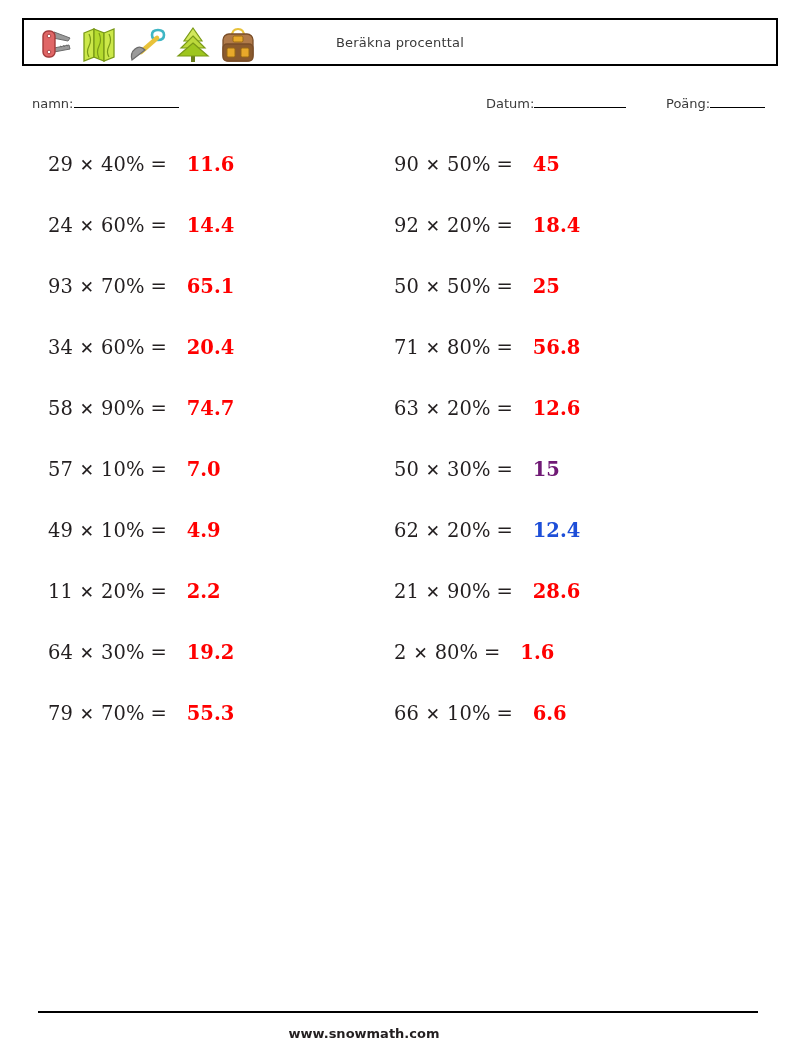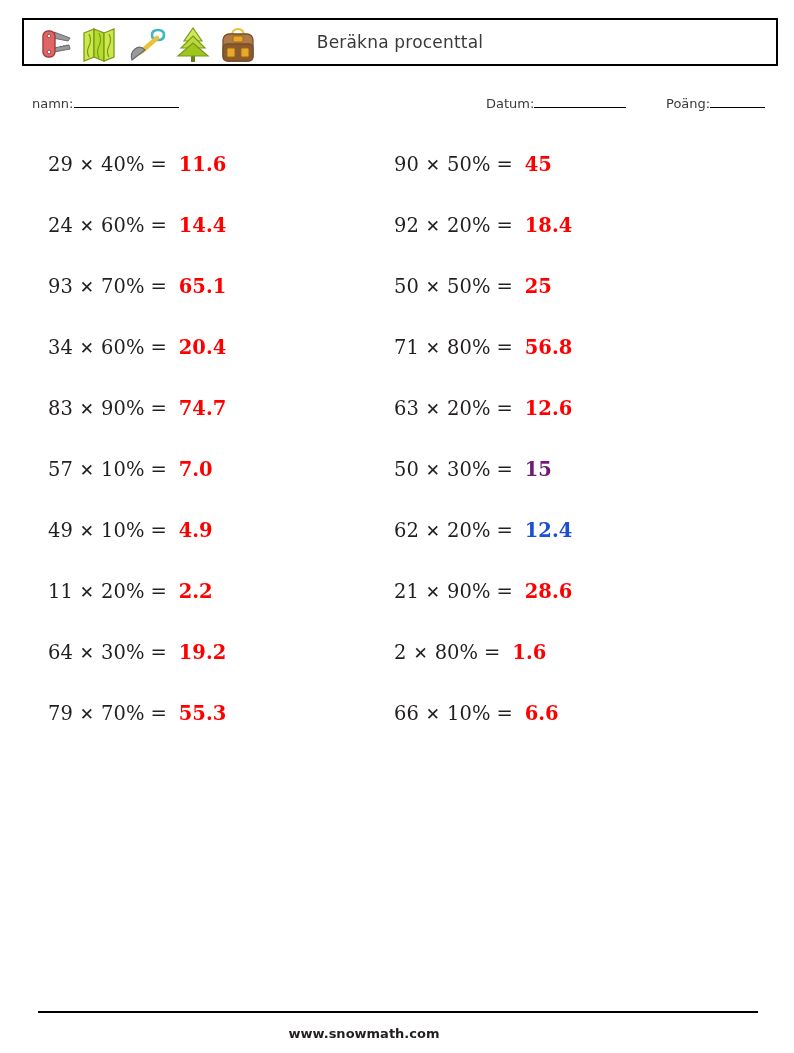--- a/index.html
+++ b/index.html
@@ -38,21 +38,21 @@
   .header-icons svg { display: block; }
   .header-title {
     position: absolute;
     left: 0;
     top: 0;
     width: 100%;
     height: 100%;
     display: flex;
     align-items: center;
     justify-content: center;
-    font-size: 17px;
+    font-size: 13px;
     color: #3a3a3a;
     letter-spacing: .2px;
   }
 
   
   .meta-row {
     position: absolute;
     left: 0;
     top: 92px;
     width: 794px;
@@ -105,21 +105,21 @@
   .problem .eq {
     margin: 0 6px;
   }
   .problem .times {
     font-family: "DejaVu Sans", sans-serif;
     font-size: 17px;
     margin: 0 7px;
   }
   .problem .answer {
     font-weight: 700;
-    margin-left: 6px;
+    margin-left: 14px;
   }
 
   
   .footer-rule {
     position: absolute;
     left: 38px;
     top: 1011px;
     width: 720px;
     height: 0;
     border-top: 2px solid #000;
@@ -240,21 +240,21 @@
         <span class="answer" style="color: rgb(255, 0, 0);">65.1</span>
       </div>
       <div class="problem">
         <span>34</span>
         <span class="times">✕</span>
         <span>60%</span>
         <span class="eq">=</span>
         <span class="answer" style="color: rgb(255, 0, 0);">20.4</span>
       </div>
       <div class="problem">
-        <span>83</span>
+        <span>58</span>
         <span class="times">✕</span>
         <span>90%</span>
         <span class="eq">=</span>
         <span class="answer" style="color: rgb(255, 0, 0);">74.7</span>
       </div>
       <div class="problem">
         <span>57</span>
         <span class="times">✕</span>
         <span>10%</span>
         <span class="eq">=</span>

